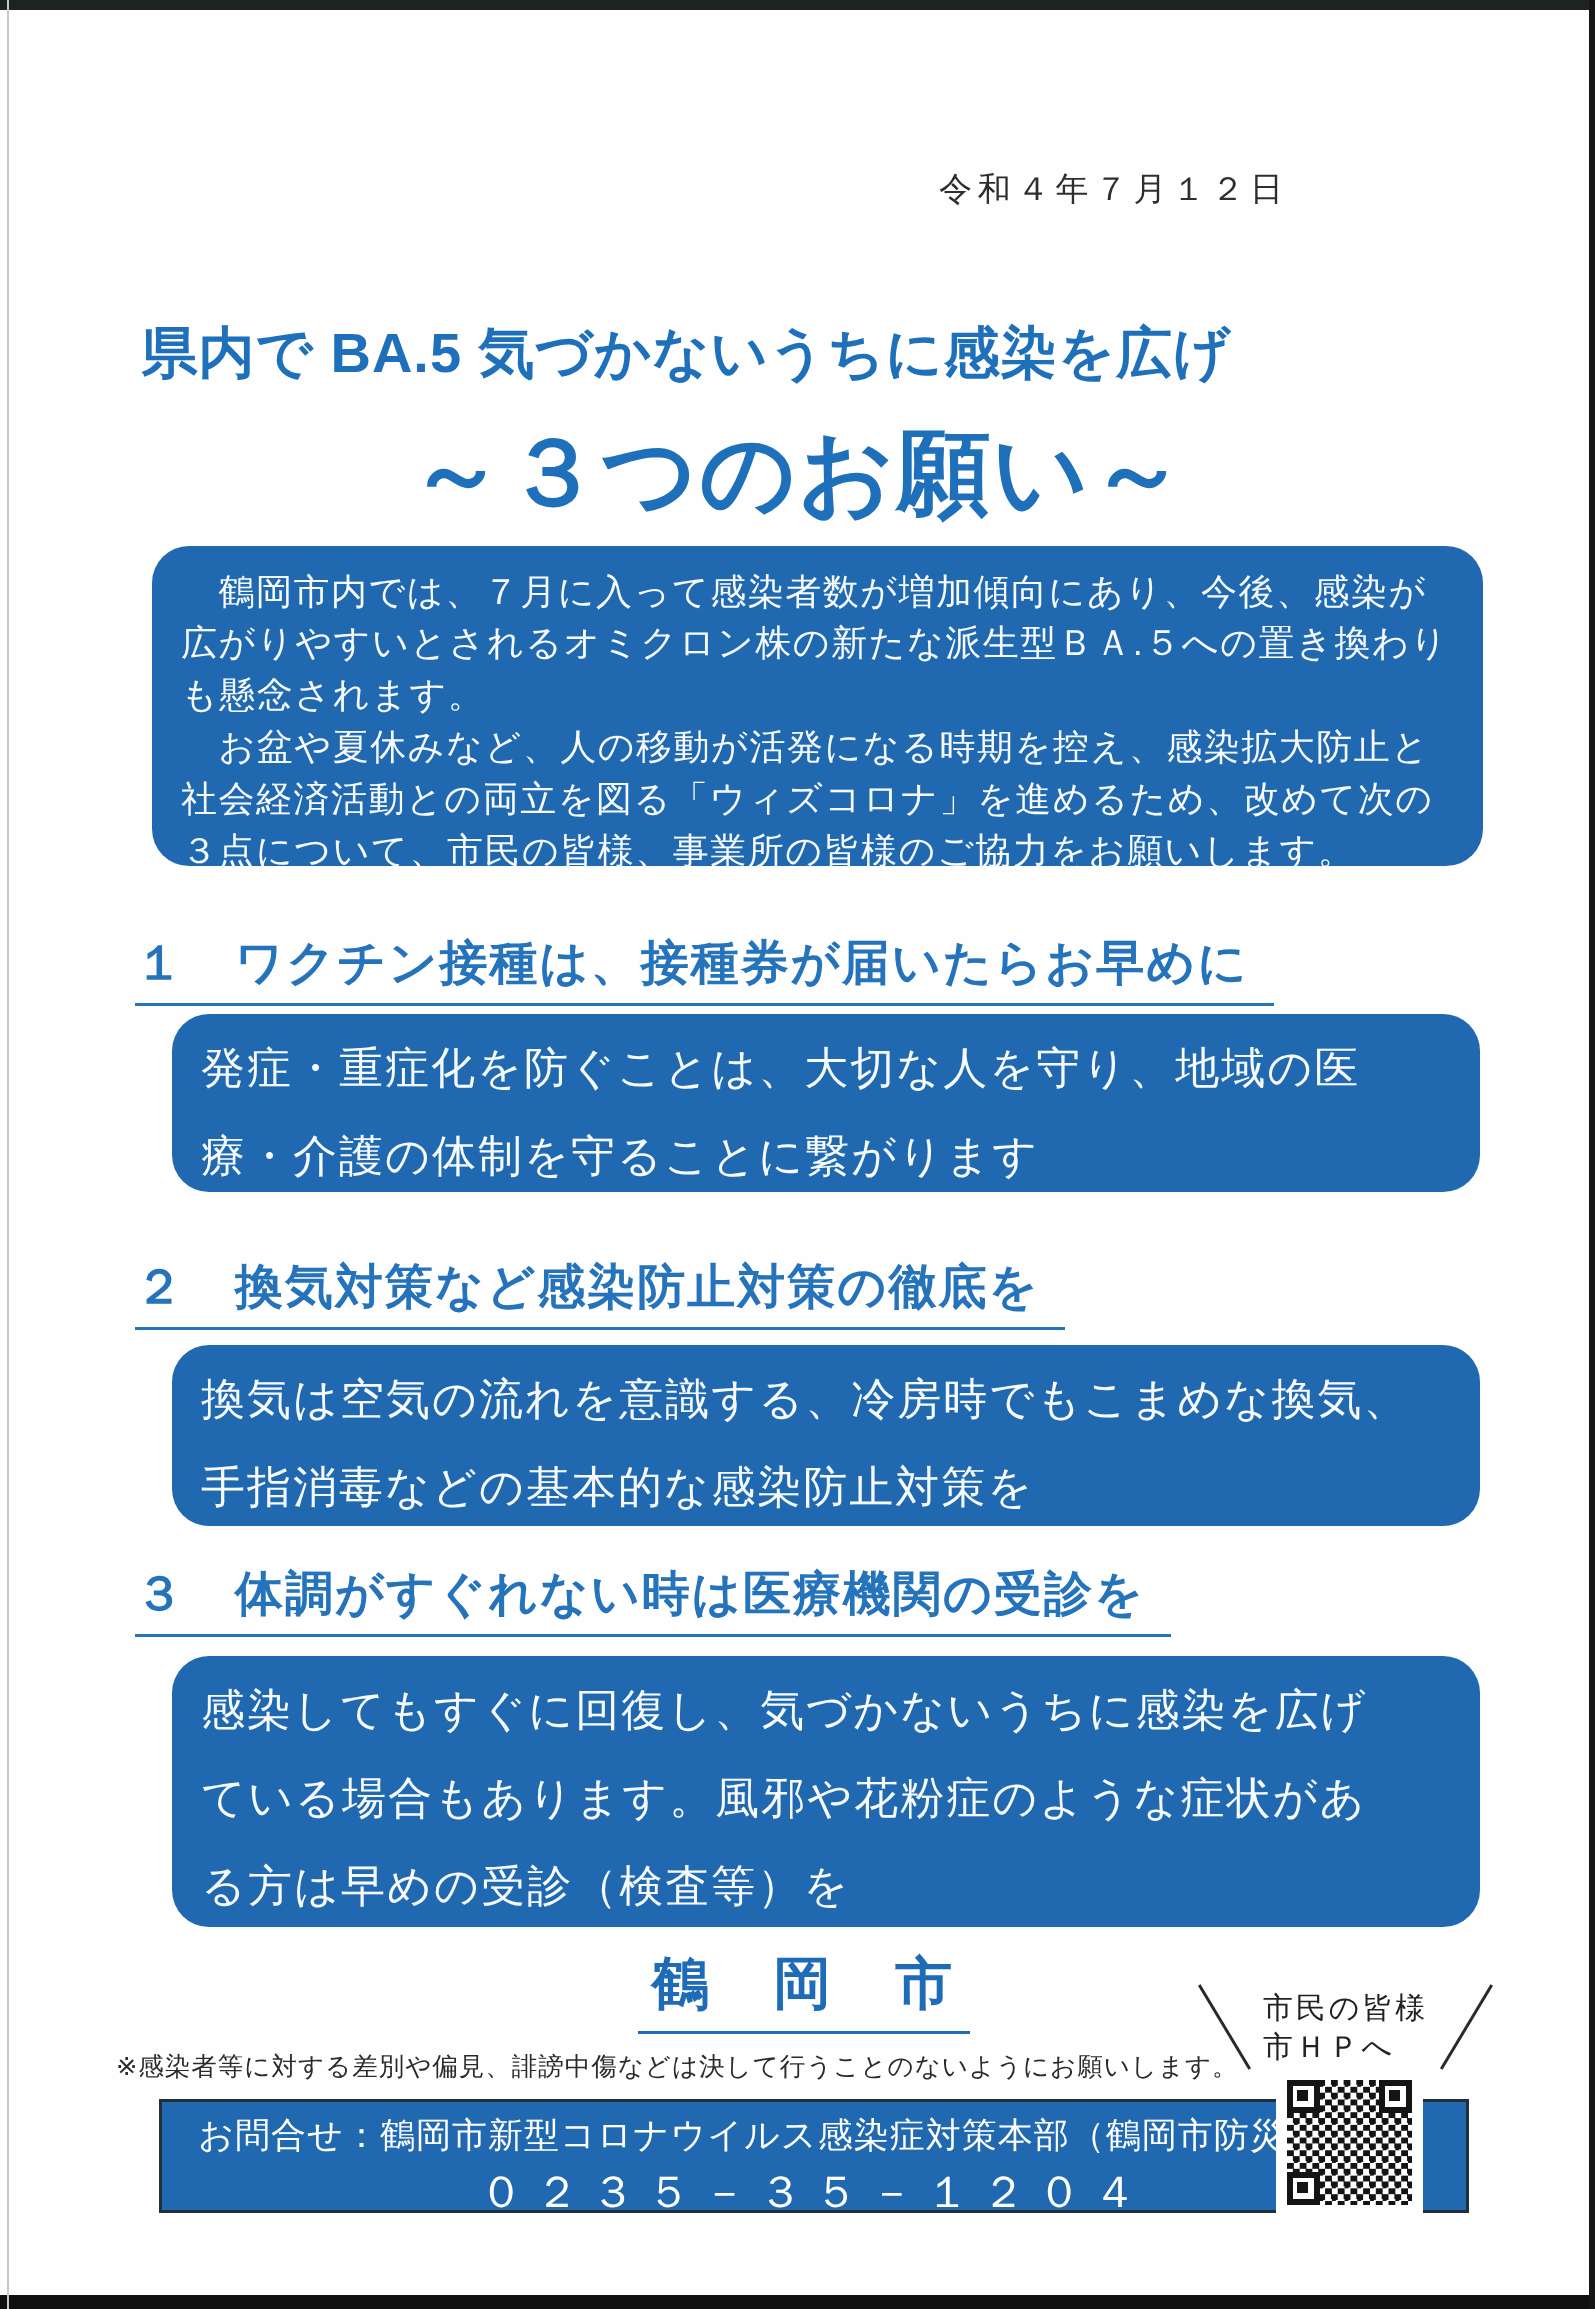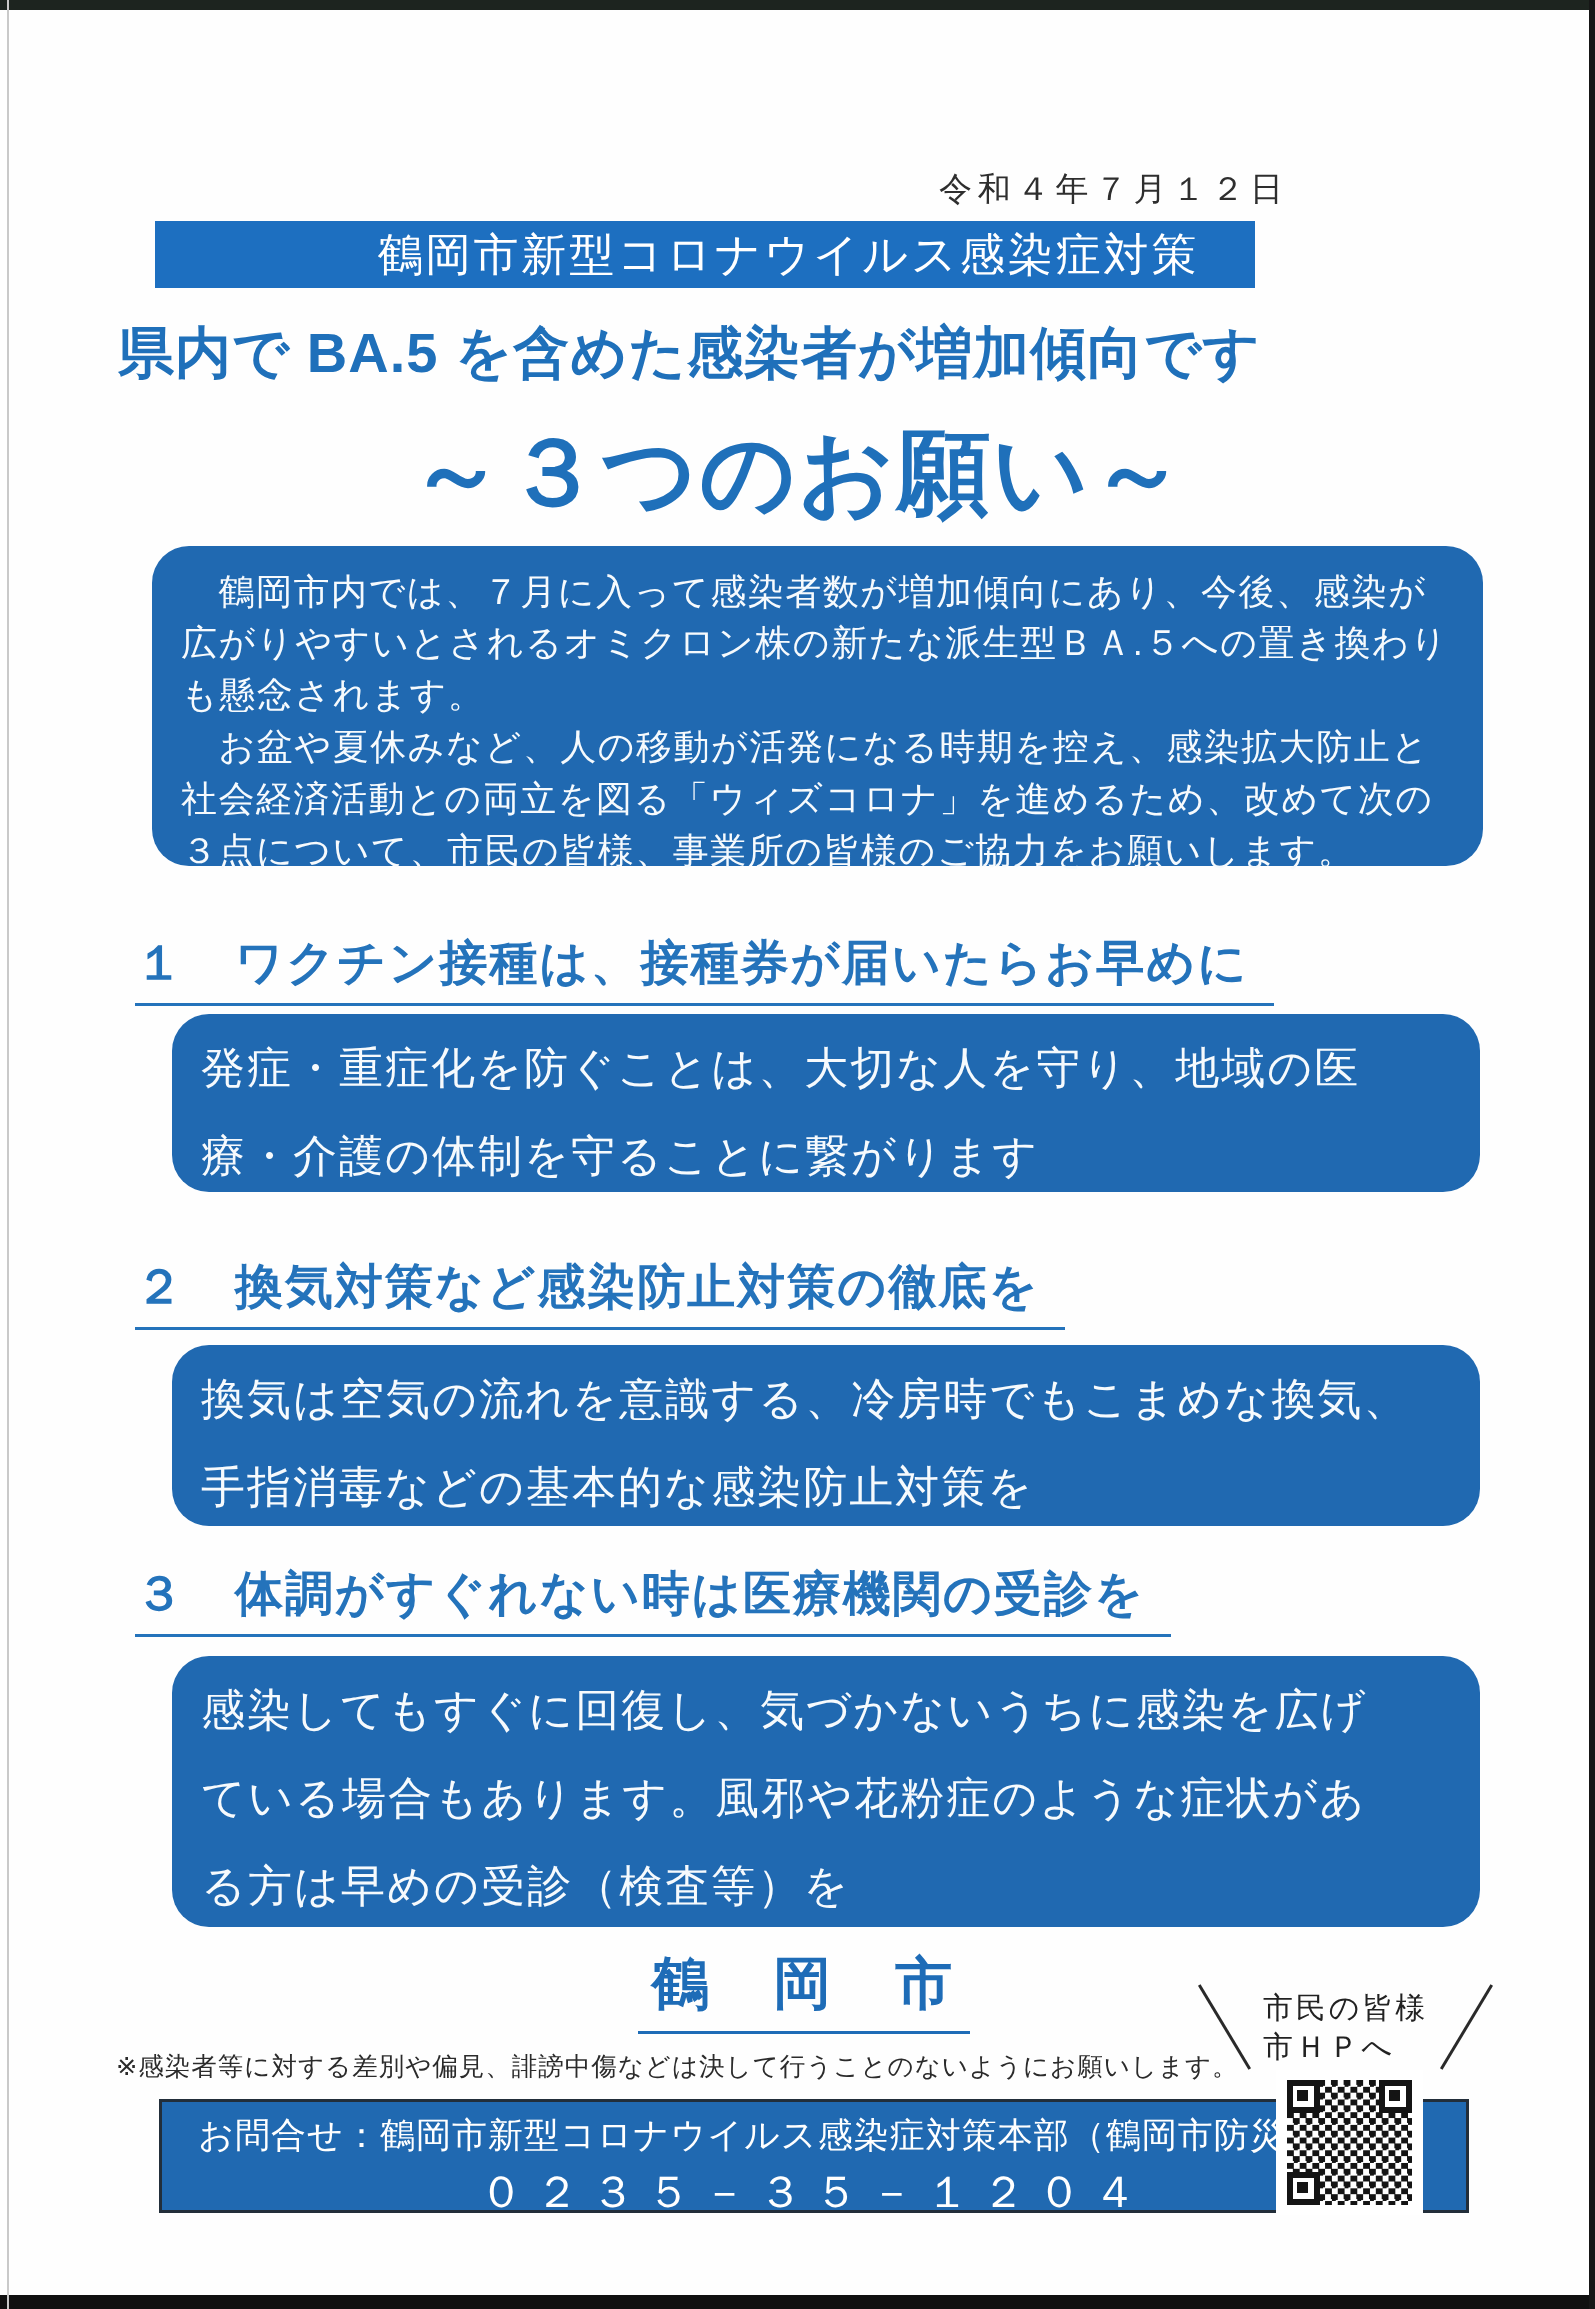--- a/index.html
+++ b/index.html
@@ -105,25 +105,22 @@
 
 <div id="page">
 
   <div class="edge-top"></div>
   <div class="edge-bottom"></div>
   <div class="edge-right"></div>
   <div class="edge-left"></div>
 
   <div class="date">令和４年７月１２日</div>
 
-  <div class="org-bar">
-    <span>鶴岡市新型コロナウイルス感染症対策</span>
-  </div>
 
-  <div class="title">県内で BA.5 を含めた感染者が増加傾向です</div>
+  <div class="title">県内で BA.5 気づかないうちに感染を広げ</div>
 
   <div class="subtitle">～３つのお願い～</div>
 
   <div class="bluebox intro-box ml">　鶴岡市内では、７月に入って感染者数が増加傾向にあり、今後、感染が
 広がりやすいとされるオミクロン株の新たな派生型ＢＡ.５への置き換わり
 も懸念されます。
 　お盆や夏休みなど、人の移動が活発になる時期を控え、感染拡大防止と
 社会経済活動との両立を図る「ウィズコロナ」を進めるため、改めて次の
 ３点について、市民の皆様、事業所の皆様のご協力をお願いします。</div>
 

